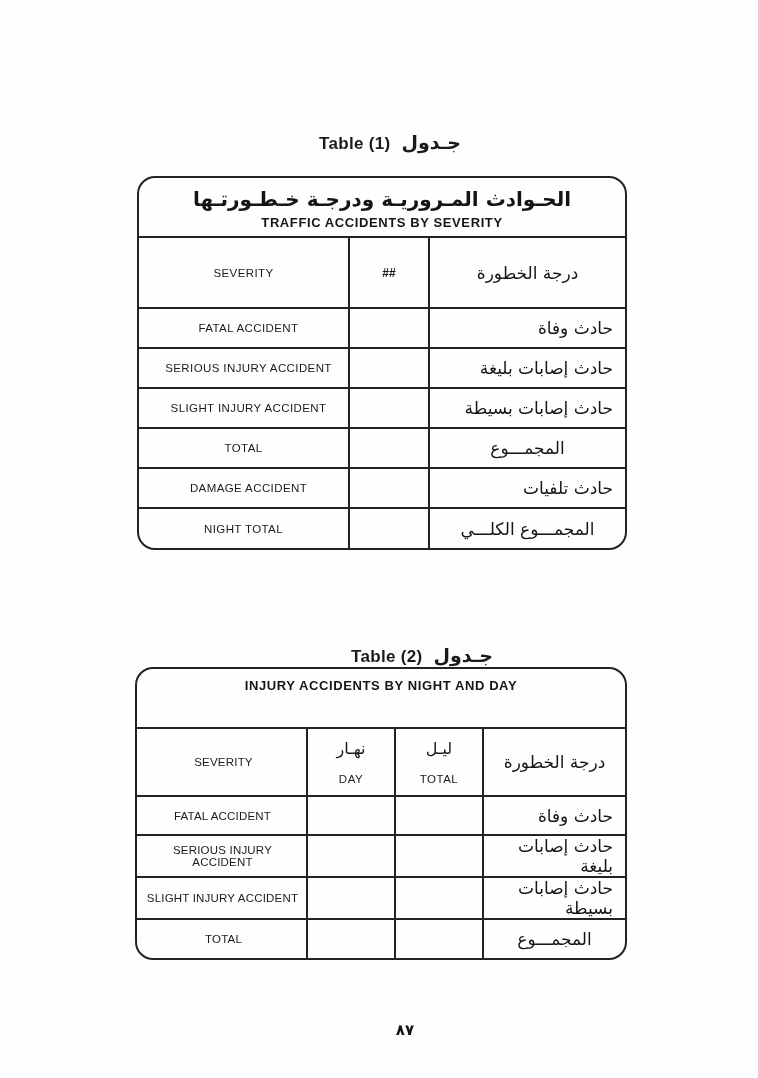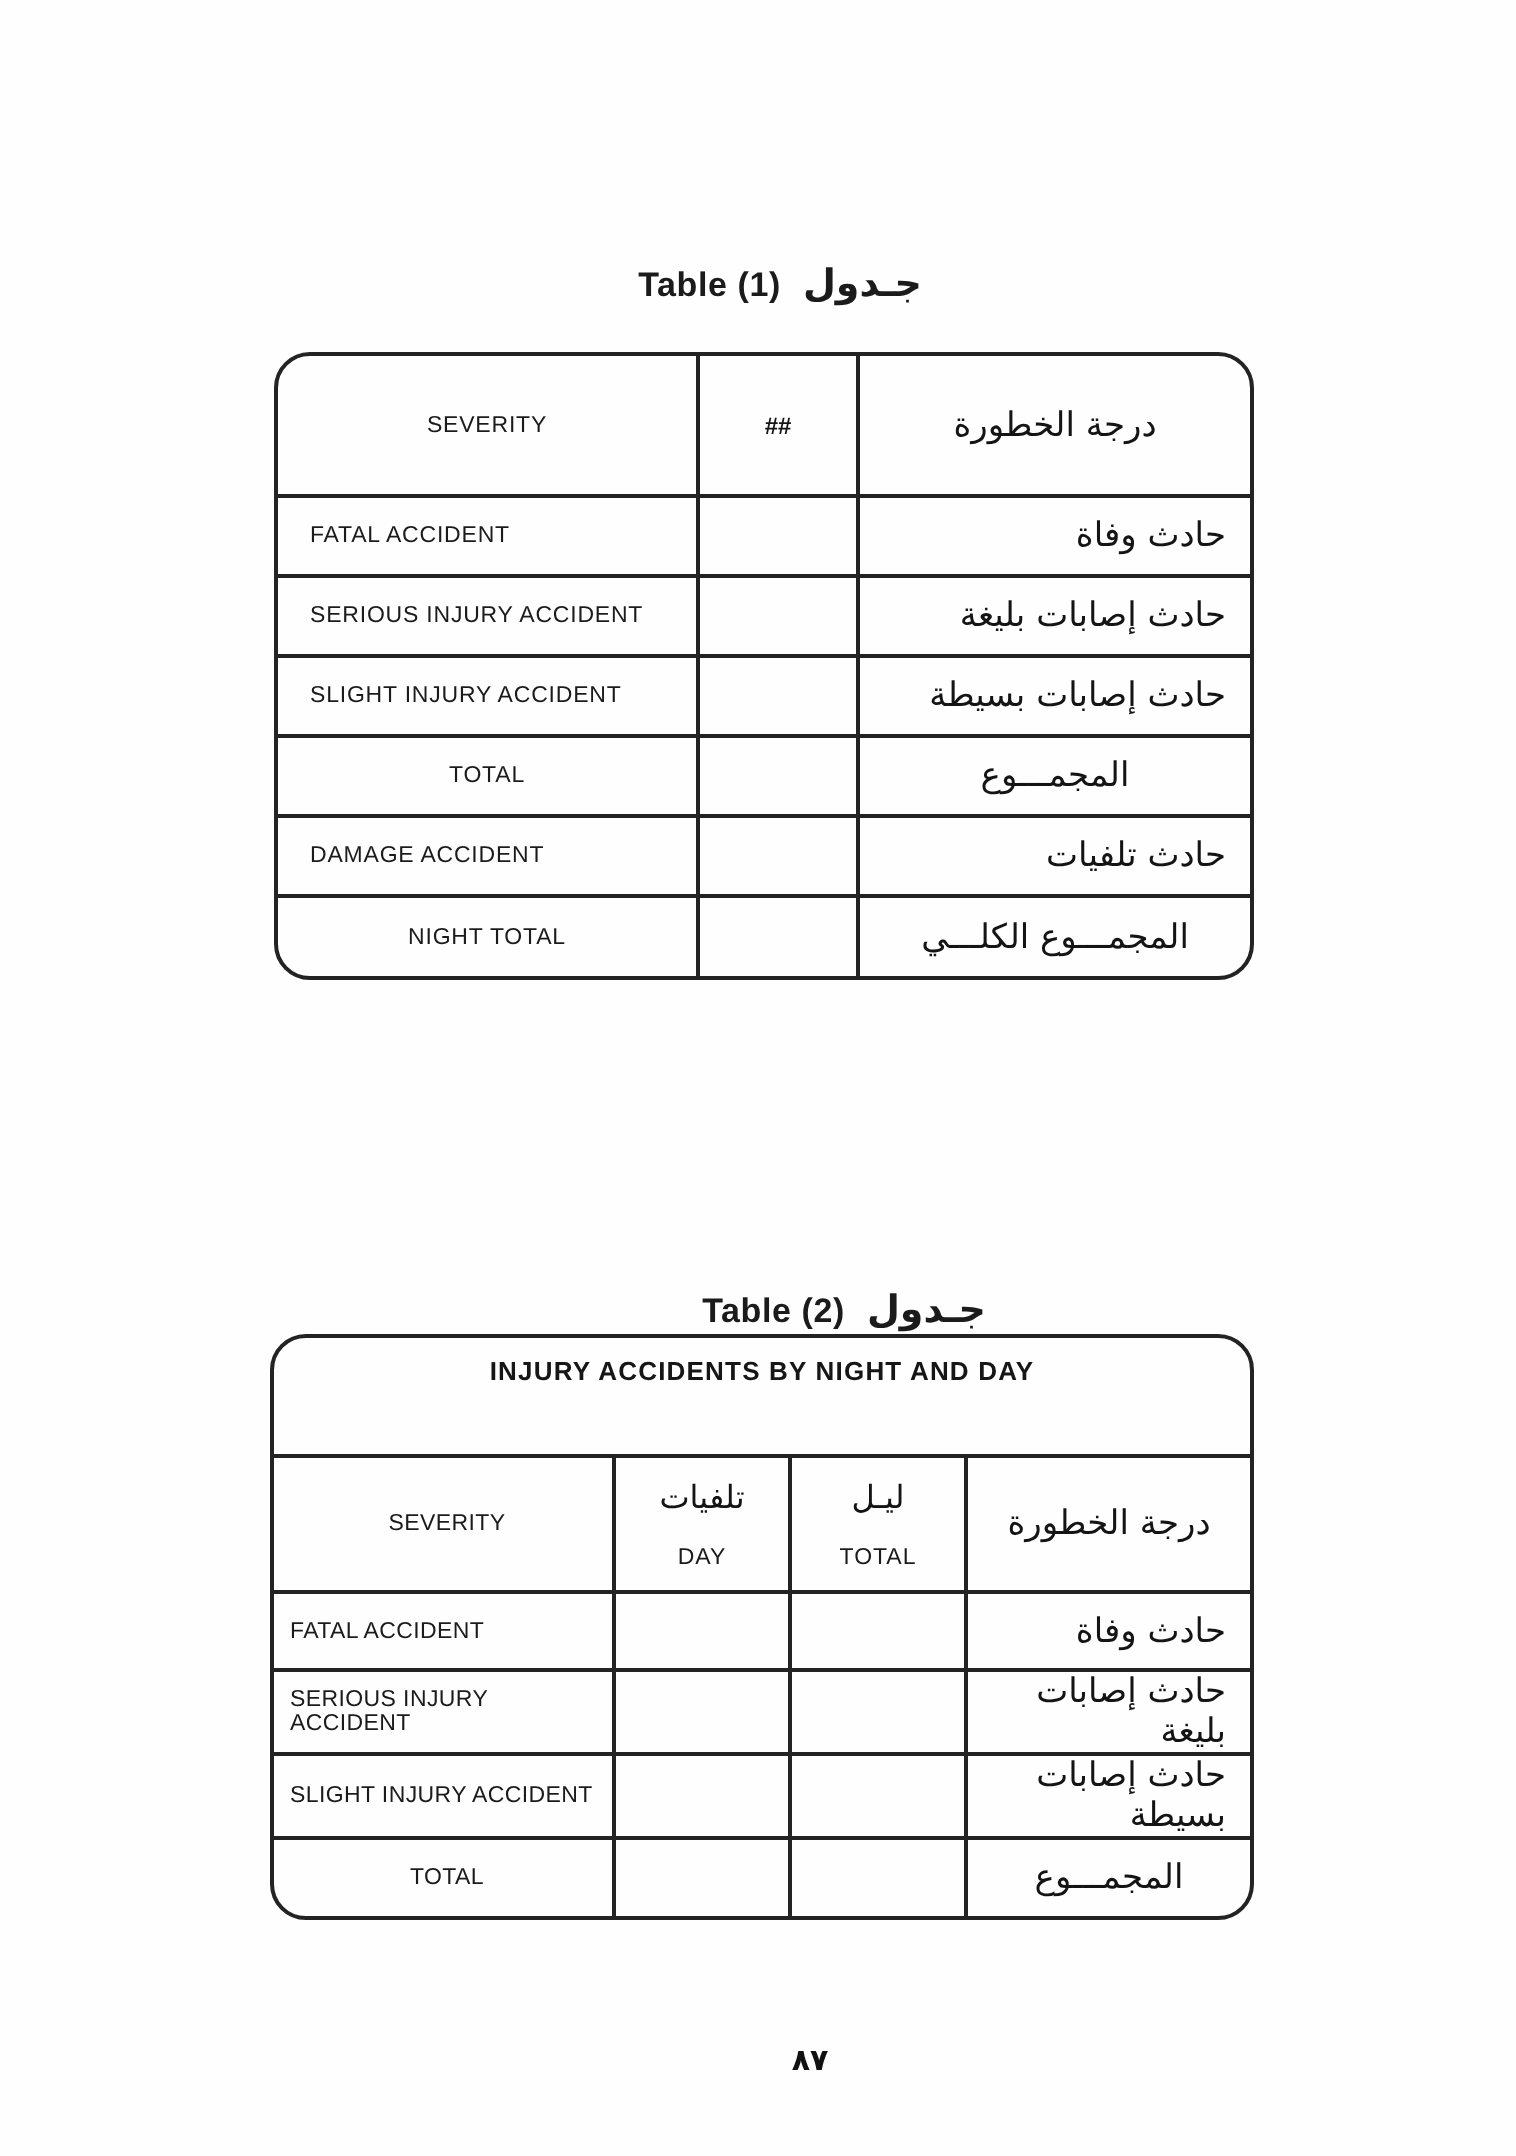--- a/index.html
+++ b/index.html
@@ -63,21 +63,21 @@
   .grid tr:last-child td  { border-bottom:none; }
 
   .hrow1 td { height:70px; }
   .brow1 td { height:40px; }
   .hrow2 td { height:67px; }
   .brow2 td { height:39px; }
 
   .en {
     font-family:"Liberation Sans", sans-serif;
     font-size:11.5px; letter-spacing:0.4px;
-    text-align:left; padding:0 6px 0 16px; color:#1b1b1b;
+    text-align:center; padding:0 6px 0 16px; color:#1b1b1b;
   }
   .tbl2 .en { padding-left:8px; letter-spacing:0.2px; }
   .val {
     font-family:"Liberation Sans", sans-serif;
     font-size:12px; font-weight:bold; text-align:center; color:#161616;
   }
   .ar {
     font-family:"DejaVu Sans", sans-serif;
     font-size:17px; direction:rtl;
     text-align:right; padding:0 12px 0 6px; color:#141414;
@@ -108,20 +108,24 @@
 <div class="page">
 
   <div class="caption" style="top:131px;">
     <span class="caption-inner">
       <span class="cap-en">Table (1)</span>
       <span class="cap-ar">جـدول</span>
     </span>
   </div>
 
   <div class="tbl tbl1">
+    <div class="tbl-title">
+      <div class="tbl-title-ar">الحـوادث المـروريـة ودرجـة خـطـورتـها</div>
+      <div class="tbl-title-en">TRAFFIC ACCIDENTS BY SEVERITY</div>
+    </div>
     <table class="grid">
       <colgroup>
           <col style="width:210px">
           <col style="width:80px">
           <col>
         </colgroup>
       <tbody>
           <tr class="hrow1">
         <td class="en cen">SEVERITY</td>
         <td class="val">##</td>
@@ -176,21 +180,21 @@
       <colgroup>
           <col style="width:170px">
           <col style="width:88px">
           <col style="width:88px">
           <col>
         </colgroup>
       <tbody>
           <tr class="hrow2">
         <td class="en cen">SEVERITY</td>
         <td class="dn">
-          <span class="dn-ar">تلفيات</span>
+          <span class="dn-ar">نهـار</span>
           <span class="dn-en">DAY</span>
         </td>
         <td class="dn">
           <span class="dn-ar">ليـل</span>
           <span class="dn-en">TOTAL</span>
         </td>
         <td class="ar cen">درجة الخطورة</td>
       </tr>
       <tr class="brow2">
         <td class="en">FATAL ACCIDENT</td>

